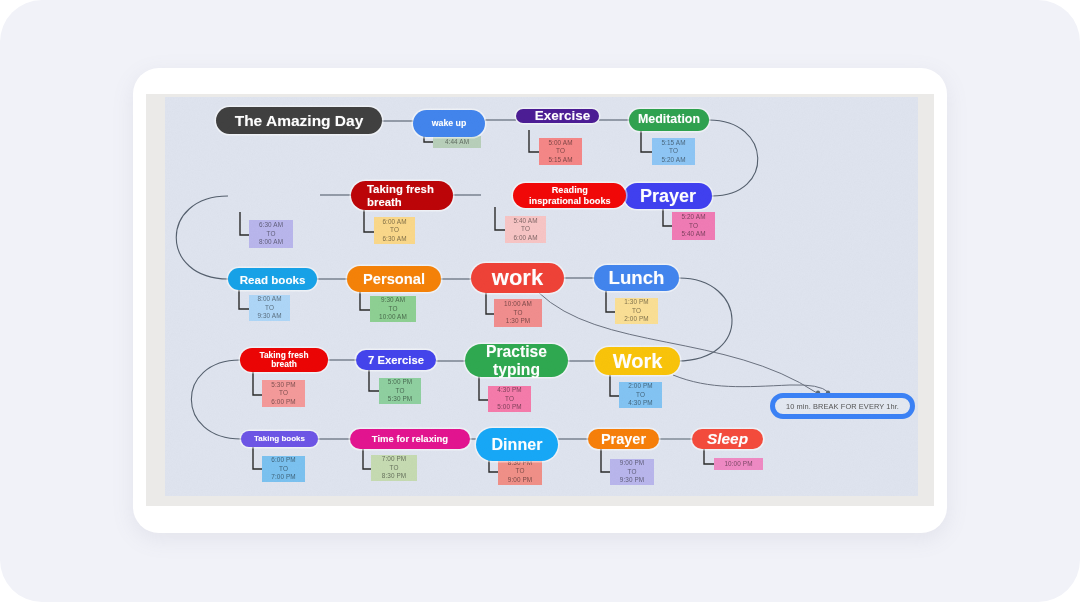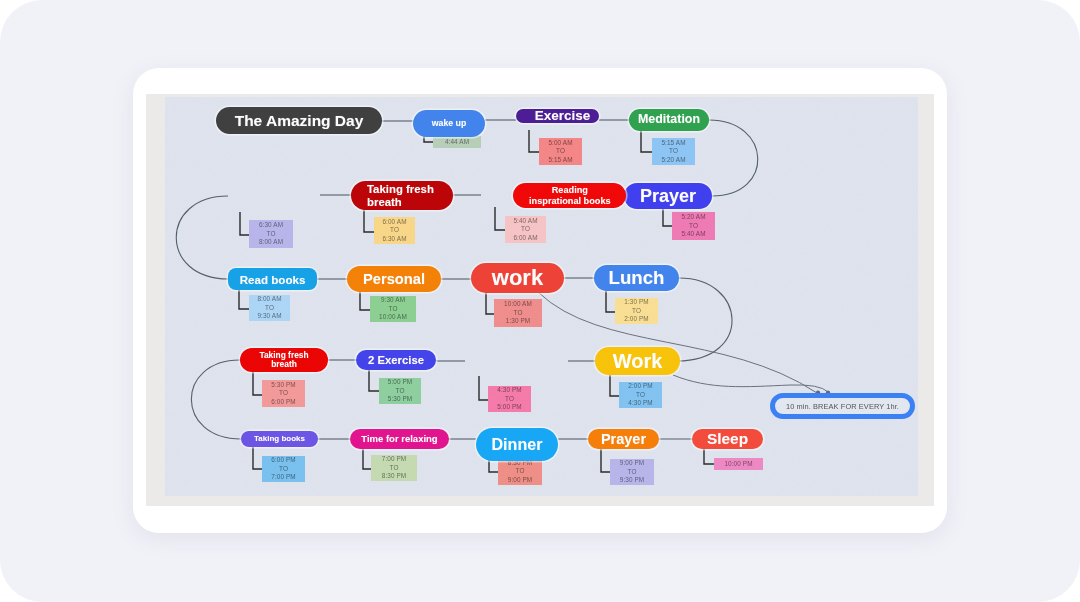--- a/index.html
+++ b/index.html
@@ -135,63 +135,65 @@
 TO
 6:30 AM</div>
           <div class="node" style="left: 186px; top: 84px; width: 102px; height: 29px; background: rgb(189, 5, 8); font-size: 11.4px; justify-content: flex-start; text-align: left; padding-left: 16px;">Taking fresh
 breath</div>
           <div class="time" style="left: 84px; top: 123px; width: 44px; height: 28px; background: rgb(185, 182, 236); color: rgb(96, 95, 123);">6:30 AM
 TO
 8:00 AM</div>
           <div class="time" style="left: 84px; top: 198px; width: 41px; height: 26px; background: rgb(174, 214, 247); color: rgb(90, 111, 128);">8:00 AM
 TO
 9:30 AM</div>
-          <div class="node" style="left: 63px; top: 171px; width: 89px; height: 22px; background: rgb(23, 162, 232); font-size: 11.6px; border-radius: 8px;">Read books</div>
+          <div class="node" style="left: 63px; top: 171px; width: 89px; height: 22px; background: rgb(23, 162, 232); font-size: 11.6px;">Read books</div>
           <div class="time" style="left: 205px; top: 199px; width: 46px; height: 26px; background: rgb(142, 208, 147); color: rgb(74, 108, 76);">9:30 AM
 TO
 10:00 AM</div>
           <div class="node" style="left: 182px; top: 169px; width: 94px; height: 26px; background: rgb(245, 130, 8); font-size: 14.7px;">Personal</div>
           <div class="time" style="left: 329px; top: 202px; width: 48px; height: 28px; background: rgb(241, 142, 142); color: rgb(125, 74, 74);">10:00 AM
 TO
 1:30 PM</div>
           <div class="node" style="left: 306px; top: 166px; width: 93px; height: 30px; background: rgb(239, 66, 55); font-size: 22px;">work</div>
           <div class="time" style="left: 450px; top: 201px; width: 43px; height: 26px; background: rgb(250, 223, 149); color: rgb(130, 116, 77);">1:30 PM
 TO
 2:00 PM</div>
           <div class="node" style="left: 429px; top: 168px; width: 85px; height: 26px; background: rgb(66, 133, 238); font-size: 18.7px;">Lunch</div>
           <div class="time" style="left: 454px; top: 285px; width: 43px; height: 26px; background: rgb(131, 196, 243); color: rgb(68, 102, 126);">2:00 PM
 TO
 4:30 PM</div>
           <div class="node" style="left: 430px; top: 250px; width: 85px; height: 28px; background: rgb(249, 196, 10); font-size: 20px;">Work</div>
           <div class="time" style="left: 323px; top: 289px; width: 43px; height: 26px; background: rgb(245, 123, 171); color: rgb(127, 64, 89);">4:30 PM
 TO
 5:00 PM</div>
+          <div class="node" style="left: 300px; top: 247px; width: 103px; height: 33px; background: rgb(47, 169, 80); font-size: 15.7px;">Practise
+typing</div>
           <div class="time" style="left: 214px; top: 281px; width: 42px; height: 26px; background: rgb(143, 208, 160); color: rgb(74, 108, 83);">5:00 PM
 TO
 5:30 PM</div>
-          <div class="node" style="left: 191px; top: 253px; width: 80px; height: 20px; background: rgb(68, 68, 236); font-size: 11.3px;">2 Exercise</div>
+          <div class="node" style="left: 191px; top: 253px; width: 80px; height: 20px; background: rgb(68, 68, 236); font-size: 11.3px;">7 Exercise</div>
           <div class="time" style="left: 97px; top: 283px; width: 43px; height: 27px; background: rgb(244, 154, 154); color: rgb(127, 80, 80);">5:30 PM
 TO
 6:00 PM</div>
           <div class="node" style="left: 75px; top: 251px; width: 88px; height: 24px; background: rgb(236, 5, 5); font-size: 8.4px;">Taking fresh
 breath</div>
           <div class="time" style="left: 97px; top: 359px; width: 43px; height: 26px; background: rgb(123, 194, 240); color: rgb(64, 101, 125);">6:00 PM
 TO
 7:00 PM</div>
           <div class="node" style="left: 76px; top: 334px; width: 77px; height: 16px; background: rgb(109, 85, 230); font-size: 8px;">Taking books</div>
           <div class="time" style="left: 206px; top: 358px; width: 46px; height: 26px; background: rgb(198, 219, 178); color: rgb(103, 114, 93);">7:00 PM
 TO
 8:30  PM</div>
-          <div class="node" style="left: 185px; top: 332px; width: 99px; height: 20px; background: rgb(227, 20, 144); font-size: 9.5px;">Time for relaxing</div>
+          <div class="node" style="left: 185px; top: 332px; width: 120px; height: 20px; background: rgb(227, 20, 144); font-size: 9.5px;">Time for relaxing</div>
           <div class="time" style="left: 333px; top: 361px; width: 44px; height: 27px; background: rgb(240, 144, 136); color: rgb(125, 75, 71);">8:30 PM
 TO
 9:00 PM</div>
           <div class="node" style="left: 311px; top: 331px; width: 82px; height: 33px; background: rgb(23, 168, 247); font-size: 16.1px;">Dinner</div>
           <div class="time" style="left: 445px; top: 362px; width: 44px; height: 26px; background: rgb(185, 182, 236); color: rgb(96, 95, 123);">9:00 PM
 TO
 9:30 PM</div>
           <div class="node" style="left: 423px; top: 332px; width: 71px; height: 20px; background: rgb(247, 127, 10); font-size: 14.5px;">Prayer</div>
           <div class="time" style="left: 549px; top: 361px; width: 49px; height: 12px; background: rgb(239, 138, 196); color: rgb(124, 72, 102);">10:00 PM</div>
-          <div class="node" style="left: 527px; top: 332px; width: 71px; height: 20px; background: rgb(244, 75, 60); font-size: 15.4px;">Sleep</div>
+          <div class="node" style="left: 527px; top: 332px; width: 71px; height: 20px; background: rgb(244, 75, 60); font-size: 15.4px; font-style: italic;">Sleep</div>
         </div>
     </div>
   </div>
 </div>
 
 </body></html>

